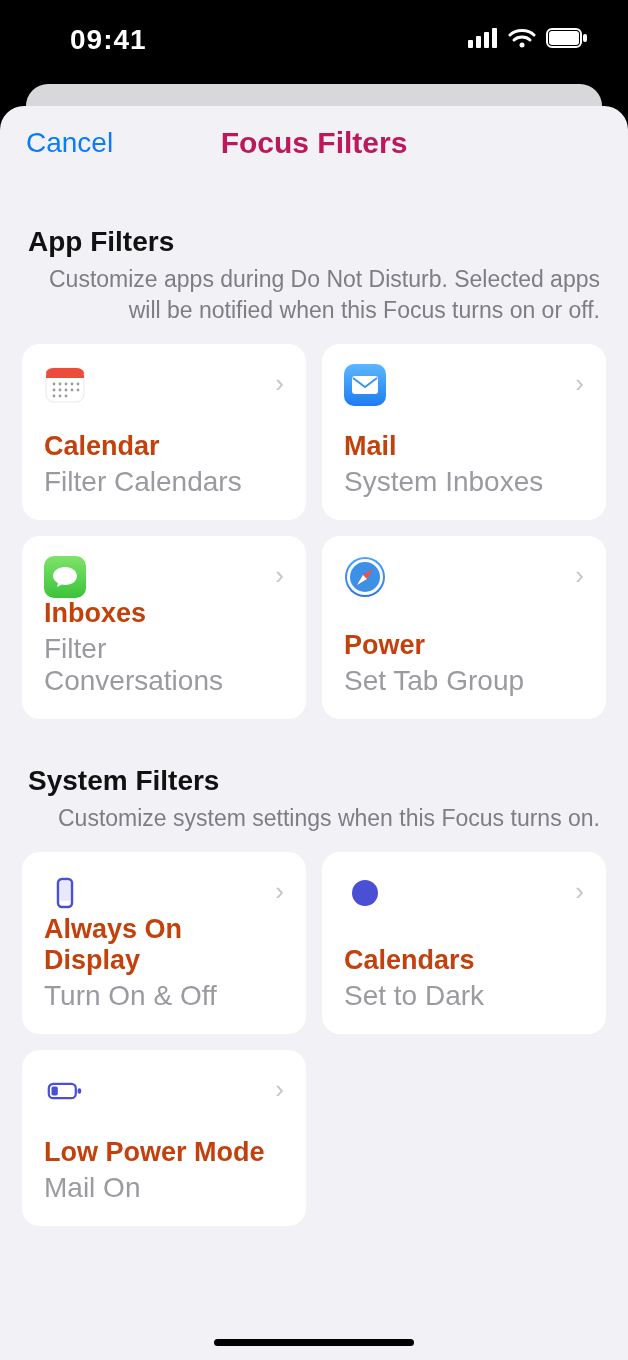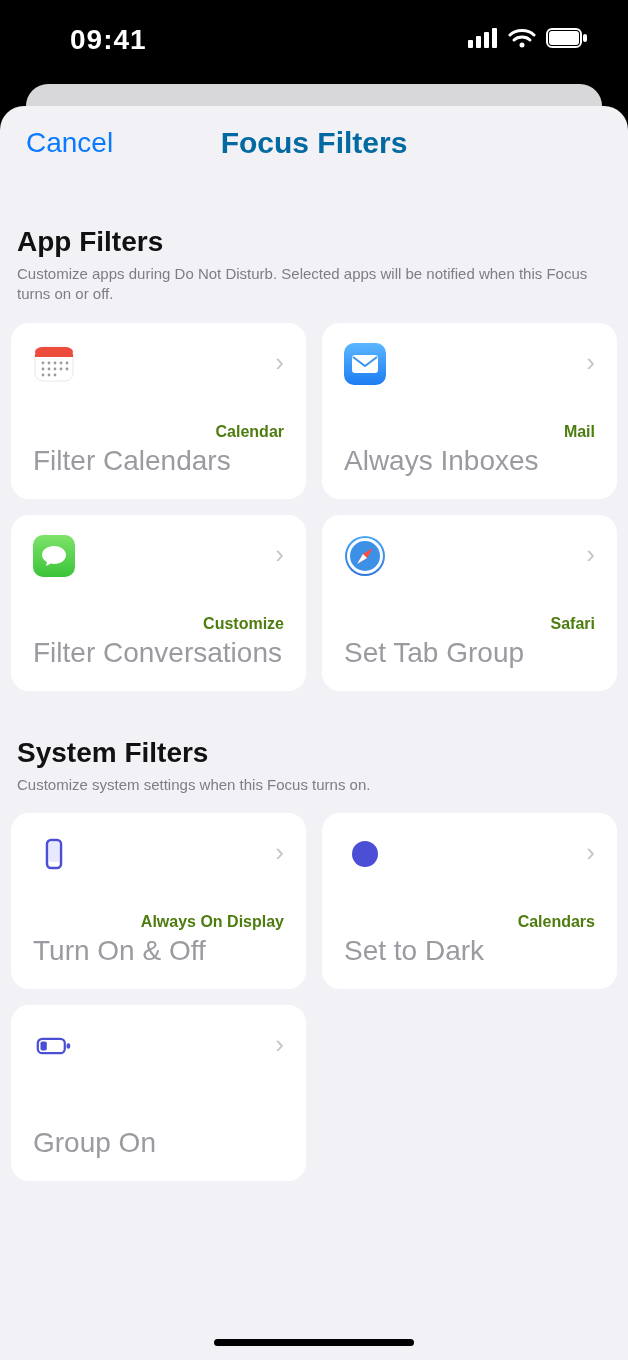--- a/index.html
+++ b/index.html
@@ -5,31 +5,31 @@
   * { box-sizing: border-box; margin: 0; padding: 0; }
   html, body { width: 628px; height: 1360px; font-family: -apple-system, "Helvetica Neue", Arial, sans-serif; background:#000; }
   .device { width:628px; height:1360px; background:#000; position:relative; overflow:hidden; }
   .statusbar { height:80px; display:flex; align-items:center; justify-content:space-between; padding:0 40px; color:#fff; }
   .statusbar .time { font-size:28px; font-weight:700; letter-spacing:1px; margin-left:30px;}
   .statusbar .right { display:flex; align-items:center; gap:10px; }
   .sheet-back { position:absolute; top:84px; left:26px; right:26px; height:50px; background:#d8d8da; border-radius:22px 22px 0 0; }
   .sheet { position:absolute; top:106px; left:0; right:0; bottom:0; background:#f2f2f6; border-radius:24px 24px 0 0; padding:0; }
   .nav { display:flex; align-items:center; justify-content:center; position:relative; height:74px; }
   .nav .cancel { position:absolute; left:26px; color:#0a7aff; font-size:28px; }
-  .nav .title { font-size:30px; font-weight:700; color:#0369a1; }
-  .section { padding: 0 11px; }
+  .nav .title { font-size:30px; font-weight:700; color:#be185d; }
+  .section { padding: 0 22px; }
   .section-header { margin-top:46px; margin-bottom:18px; padding:0 6px; }
   .section-header h2 { font-size:28px; font-weight:700; color:#111; margin-bottom:6px; }
-  .section-header p { font-size:15px; color:#7d7d83; line-height:1.35; }
+  .section-header p { font-size:23px; color:#7d7d83; line-height:1.35;text-align:right; }
   .grid { display:grid; grid-template-columns: 1fr 1fr; gap:16px; }
   .card { background:#fff; border-radius:18px; padding:20px 22px 22px 22px; position:relative; min-height:176px; display:flex; flex-direction:column; justify-content:space-between; }
   .card .top { display:flex; align-items:flex-start; justify-content:space-between; }
   .card .iconwrap { width:42px; height:42px; display:flex; align-items:center; justify-content:center; }
   .card .chev { color:#c6c6cb; font-size:26px; font-weight:300; margin-top:4px;}
-  .card .labels h3 { font-size:16px; font-weight:600; color:#4d7c0f; margin-bottom:4px;text-align:right; }
+  .card .labels h3 { font-size:27px; font-weight:600; color:#c2410c; margin-bottom:4px; }
   .card .labels p { font-size:28px; color:#9a9aa0; }
   .homebar { position:absolute; bottom:14px; left:50%; transform:translateX(-50%); width:200px; height:7px; background:#000; border-radius:5px; }
   
   .appicon { width:42px; height:42px; border-radius:10px; display:flex; align-items:center; justify-content:center; }
   .ic-mail { background:linear-gradient(180deg,#5bb7ff,#1e7cf2); }
   .ic-msg { background:linear-gradient(180deg,#7ee36a,#3ac439); }
   .ic-safari { background:linear-gradient(180deg,#4aa5f5,#3077e0); border-radius:50%; }
   .sysicon svg { width:36px; height:36px; }
 </style>
 </head>
@@ -124,57 +124,57 @@
                 <svg width="26" height="18" viewBox="0 0 26 18">
                     <rect x="0" y="0" width="26" height="18" rx="3" fill="#fff"></rect>
                     <path d="M1 2 L13 11 L25 2" fill="none" stroke="#3a94f0" stroke-width="2"></path>
                   </svg>
               </div>
             </div>
             <span class="chev">›</span>
           </div>
           <div class="labels">
             <h3>Mail</h3>
-            <p>Always Inboxes</p>
+            <p>System Inboxes</p>
           </div>
         </div>
 
         <div class="card">
           <div class="top">
             <div class="iconwrap">
               <div class="appicon ic-msg">
                 <svg width="26" height="24" viewBox="0 0 26 24">
                     <path d="M13 2 C6 2 1 6 1 11 C1 14 3 16.5 6 18 L5 22 L10 19.5 C11 19.8 12 20 13 20 C20 20 25 16 25 11 C25 6 20 2 13 2 Z" fill="#fff"></path>
                   </svg>
               </div>
             </div>
             <span class="chev">›</span>
           </div>
           <div class="labels">
-            <h3>Customize</h3>
+            <h3>Inboxes</h3>
             <p>Filter Conversations</p>
           </div>
         </div>
 
         <div class="card">
           <div class="top">
             <div class="iconwrap">
               <div class="appicon ic-safari" style="width:40px;height:40px;">
                 <svg width="40" height="40" viewBox="0 0 40 40">
                     <circle cx="20" cy="20" r="18" fill="#fafdff"></circle>
                     <circle cx="20" cy="20" r="15" fill="#3c91e6"></circle>
                     <polygon points="28,12 22,22 12,28 18,18" fill="#ff4b3e"></polygon>
                     <polygon points="22,22 12,28 18,18" fill="#fff"></polygon>
                   </svg>
               </div>
             </div>
             <span class="chev">›</span>
           </div>
           <div class="labels">
-            <h3>Safari</h3>
+            <h3>Power</h3>
             <p>Set Tab Group</p>
           </div>
         </div>
 
       </div>
     </div>
 
     <div class="section">
       <div class="section-header" style="">
         <h2>System Filters</h2>
@@ -219,21 +219,22 @@
             <div class="iconwrap sysicon">
               <svg viewBox="0 0 40 24" width="40" height="24">
                   <rect x="2" y="4" width="30" height="16" rx="5" fill="none" stroke="#4b4fd6" stroke-width="2.5"></rect>
                   <rect x="5" y="7" width="7" height="10" rx="2" fill="#4b4fd6"></rect>
                   <rect x="34" y="9" width="4" height="6" rx="2" fill="#4b4fd6"></rect>
                 </svg>
             </div>
             <span class="chev">›</span>
           </div>
           <div class="labels">
-            <p>Group On</p>
+            <h3>Low Power Mode</h3>
+            <p>Mail On</p>
           </div>
         </div>
 
       </div>
     </div>
 
     <div class="homebar"></div>
   </div>
 
 </div>

